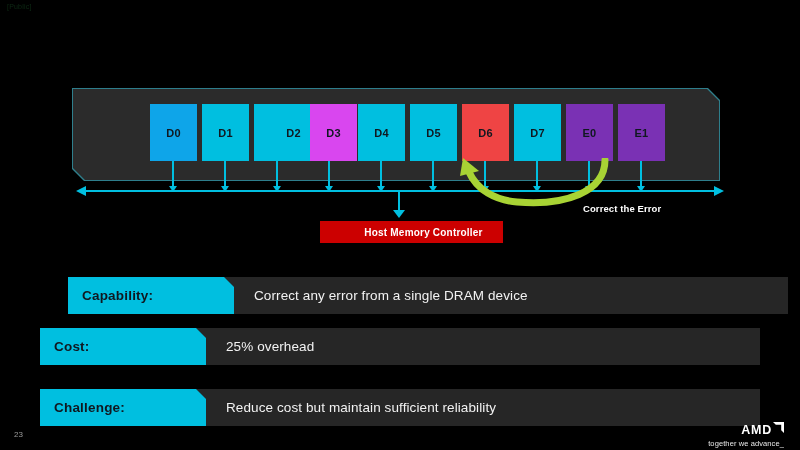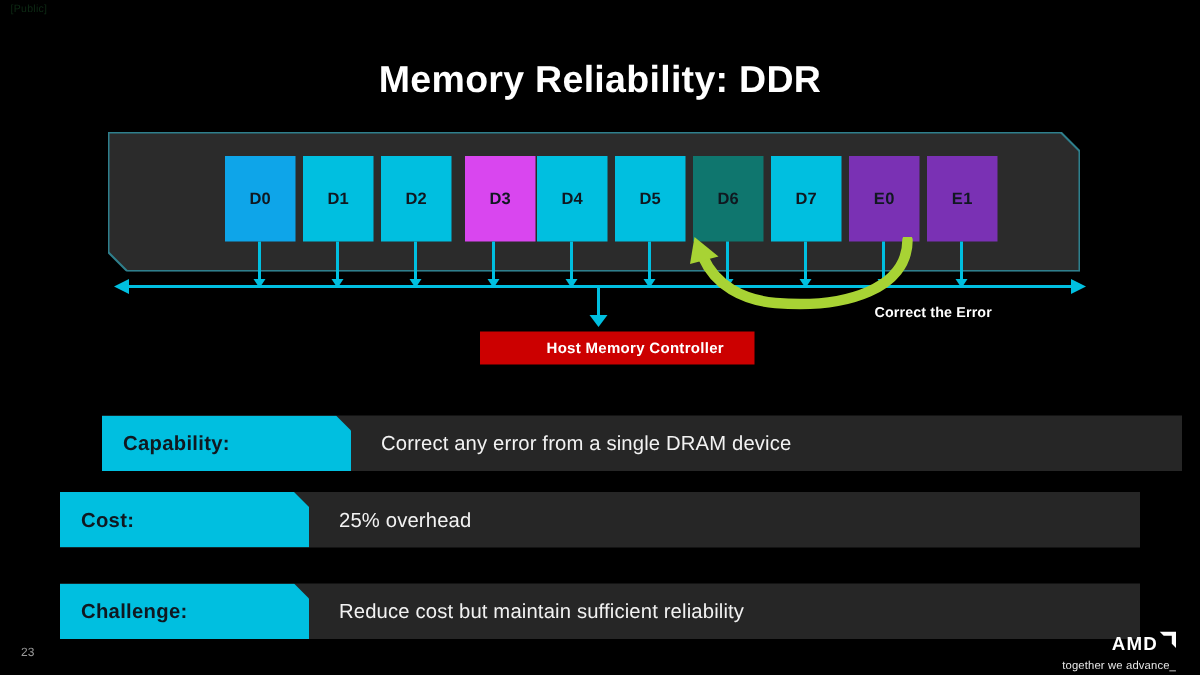--- a/index.html
+++ b/index.html
@@ -265,49 +265,48 @@
     margin-top: 1px;
   }
 </style>
 </head>
 <body>
 
 <div class="slide">
 
   <div class="classification">[Public]</div>
 
-  <div class="slide-title">Memory Reliability: DDR</div>
 
   <div class="dimm">
     <div class="dimm-body"></div>
     <svg class="dimm-outline" viewBox="0 0 648 93">
       <polygon points="0,0 635,0 648,13 648,93 13,93 0,80" fill="none" stroke="#2f7f8c" stroke-width="1.4"></polygon>
     </svg>
   </div>
 
   <div id="chip-layer">
       <div class="chip data" style="left: 150px; background: #0ea5e9;">D0</div>
       <div class="drop" style="left: 172px;"></div>
       <div class="drop-head" style="left: 169px;"></div>
       <div class="chip data" style="left: 202px; background: rgb(0, 191, 224);">D1</div>
       <div class="drop" style="left: 224px;"></div>
       <div class="drop-head" style="left: 221px;"></div>
-      <div class="chip data" style="left: 254px; background: rgb(0, 191, 224);">D2</div>
+      <div class="chip data" style="left: 254px; background: rgb(0, 191, 224); padding-left: 16px;">D2</div>
       <div class="drop" style="left: 276px;"></div>
       <div class="drop-head" style="left: 273px;"></div>
       <div class="chip data" style="left: 310px; background: #d946ef;">D3</div>
       <div class="drop" style="left: 328px;"></div>
       <div class="drop-head" style="left: 325px;"></div>
       <div class="chip data" style="left: 358px; background: rgb(0, 191, 224);">D4</div>
       <div class="drop" style="left: 380px;"></div>
       <div class="drop-head" style="left: 377px;"></div>
       <div class="chip data" style="left: 410px; background: rgb(0, 191, 224);">D5</div>
       <div class="drop" style="left: 432px;"></div>
       <div class="drop-head" style="left: 429px;"></div>
-      <div class="chip error" style="left: 462px; background: #0f766e;">D6</div>
+      <div class="chip error" style="left: 462px; background: #ef4444;">D6</div>
       <div class="drop" style="left: 484px;"></div>
       <div class="drop-head" style="left: 481px;"></div>
       <div class="chip data" style="left: 514px; background: rgb(0, 191, 224);">D7</div>
       <div class="drop" style="left: 536px;"></div>
       <div class="drop-head" style="left: 533px;"></div>
       <div class="chip ecc" style="left: 566px; background: rgb(122, 49, 180);">E0</div>
       <div class="drop" style="left: 588px;"></div>
       <div class="drop-head" style="left: 585px;"></div>
       <div class="chip ecc" style="left: 618px; background: rgb(122, 49, 180);">E1</div>
       <div class="drop" style="left: 640px;"></div>

